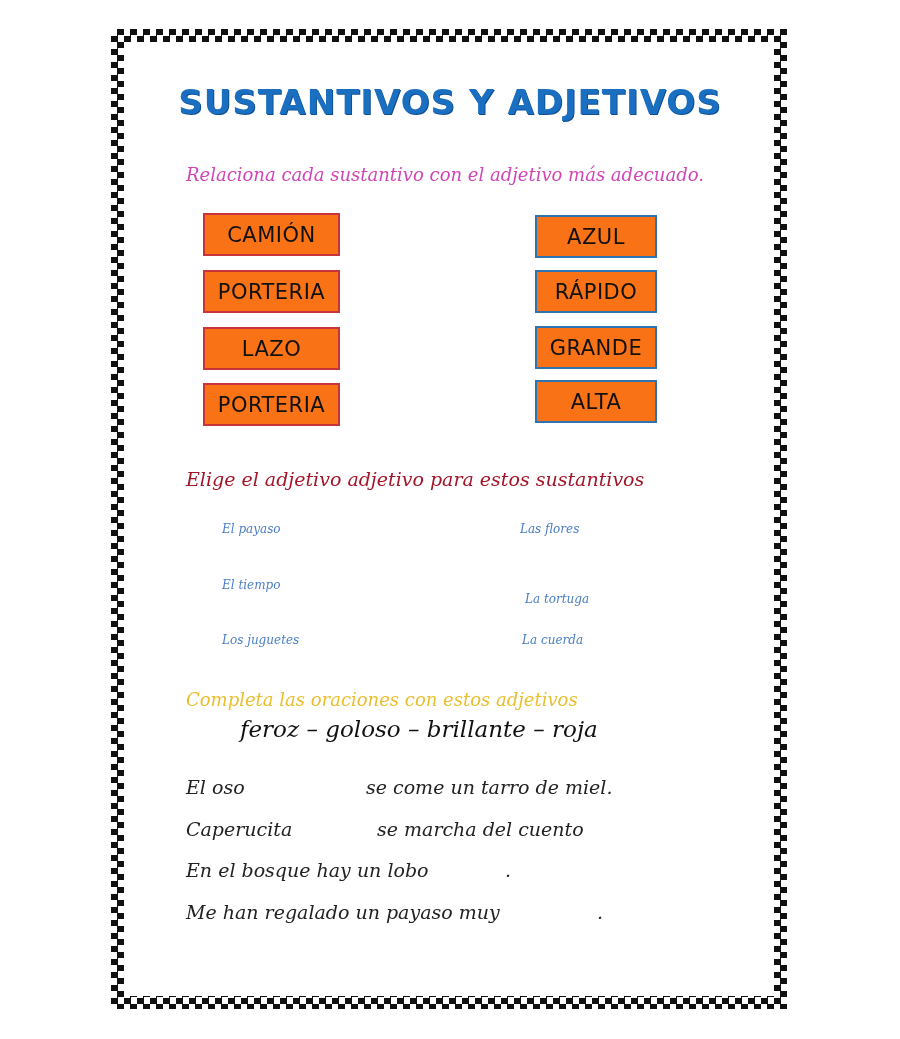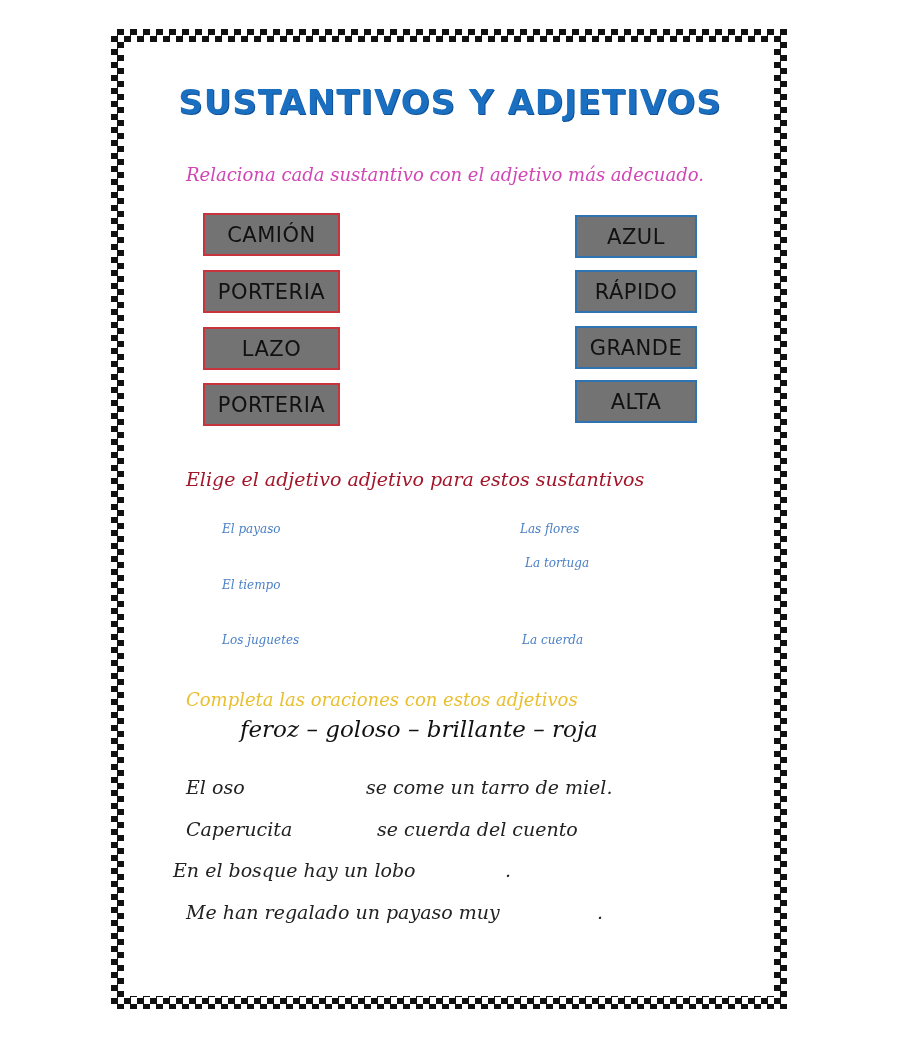--- a/index.html
+++ b/index.html
@@ -24,25 +24,25 @@
     text-shadow: 1px 1px 0 #0f4f94;
   }
   .script {
     font-family: "DejaVu Serif", serif; font-style: italic;
   }
   .instr1 {
     position: absolute; left: 186px; top: 164px; font-size: 18px; color: #d146b5;
   }
   .box {
     position: absolute; box-sizing: border-box; display: flex; align-items: center; justify-content: center;
-    font-family: "DejaVu Sans", sans-serif; font-size: 21px; color: #111; background: #737373;
+    font-family: "DejaVu Sans", sans-serif; font-size: 21px; color: #111; background: #f97316;
     letter-spacing: 0.5px;
   }
   .box.red { border: 2.5px solid #c8343b; width: 137px; height: 43px; left: 203px; }
-  .box.blue { border: 2.5px solid #2e74b2; width: 122px; height: 43px; left: 535px; margin-left: 40px; }
+  .box.blue { border: 2.5px solid #2e74b2; width: 122px; height: 43px; left: 535px; }
   .instr2 {
     position: absolute; left: 186px; top: 468px; font-size: 19px; color: #a3162a;
   }
   .noun {
     position: absolute; font-size: 12px; color: #4a7fc4;
   }
   .instr3 {
     position: absolute; left: 186px; top: 689px; font-size: 18px; color: #e9bf2e;
   }
   .wordbank {
@@ -72,29 +72,29 @@
 <div class="box blue" style="top:270px">RÁPIDO</div>
 <div class="box blue" style="top:326px">GRANDE</div>
 <div class="box blue" style="top:380px">ALTA</div>
 
 <div class="instr2 script">Elige el adjetivo adjetivo para estos sustantivos</div>
 
 <div class="noun script" style="left:222px; top:522px">El payaso</div>
 <div class="noun script" style="left:222px; top:578px">El tiempo</div>
 <div class="noun script" style="left:222px; top:633px">Los juguetes</div>
 <div class="noun script" style="left:520px; top:522px">Las flores</div>
-<div class="noun script" style="left:525px; top:556px">La tortuga</div>
+<div class="noun script" style="left:525px; top:592px">La tortuga</div>
 <div class="noun script" style="left:522px; top:633px">La cuerda</div>
 
 <div class="instr3 script">Completa las oraciones con estos adjetivos</div>
 <div class="wordbank script">feroz – goloso – brillante – roja</div>
 
 <div class="sentence script" style="left:186px; top:776px">El oso</div>
 <div class="sentence script" style="left:366px; top:776px">se come un tarro de miel.</div>
 
 <div class="sentence script" style="left:186px; top:818px">Caperucita</div>
-<div class="sentence script" style="left:377px; top:818px">se cuerda del cuento</div>
+<div class="sentence script" style="left:377px; top:818px">se marcha del cuento</div>
 
-<div class="sentence script" style="left:173px; top:859px">En el bosque hay un lobo</div>
+<div class="sentence script" style="left:186px; top:859px">En el bosque hay un lobo</div>
 <div class="sentence script" style="left:505px; top:859px">.</div>
 
 <div class="sentence script" style="left:186px; top:901px">Me han regalado un payaso muy</div>
 <div class="sentence script" style="left:597px; top:901px">.</div>
 
 </body></html>

